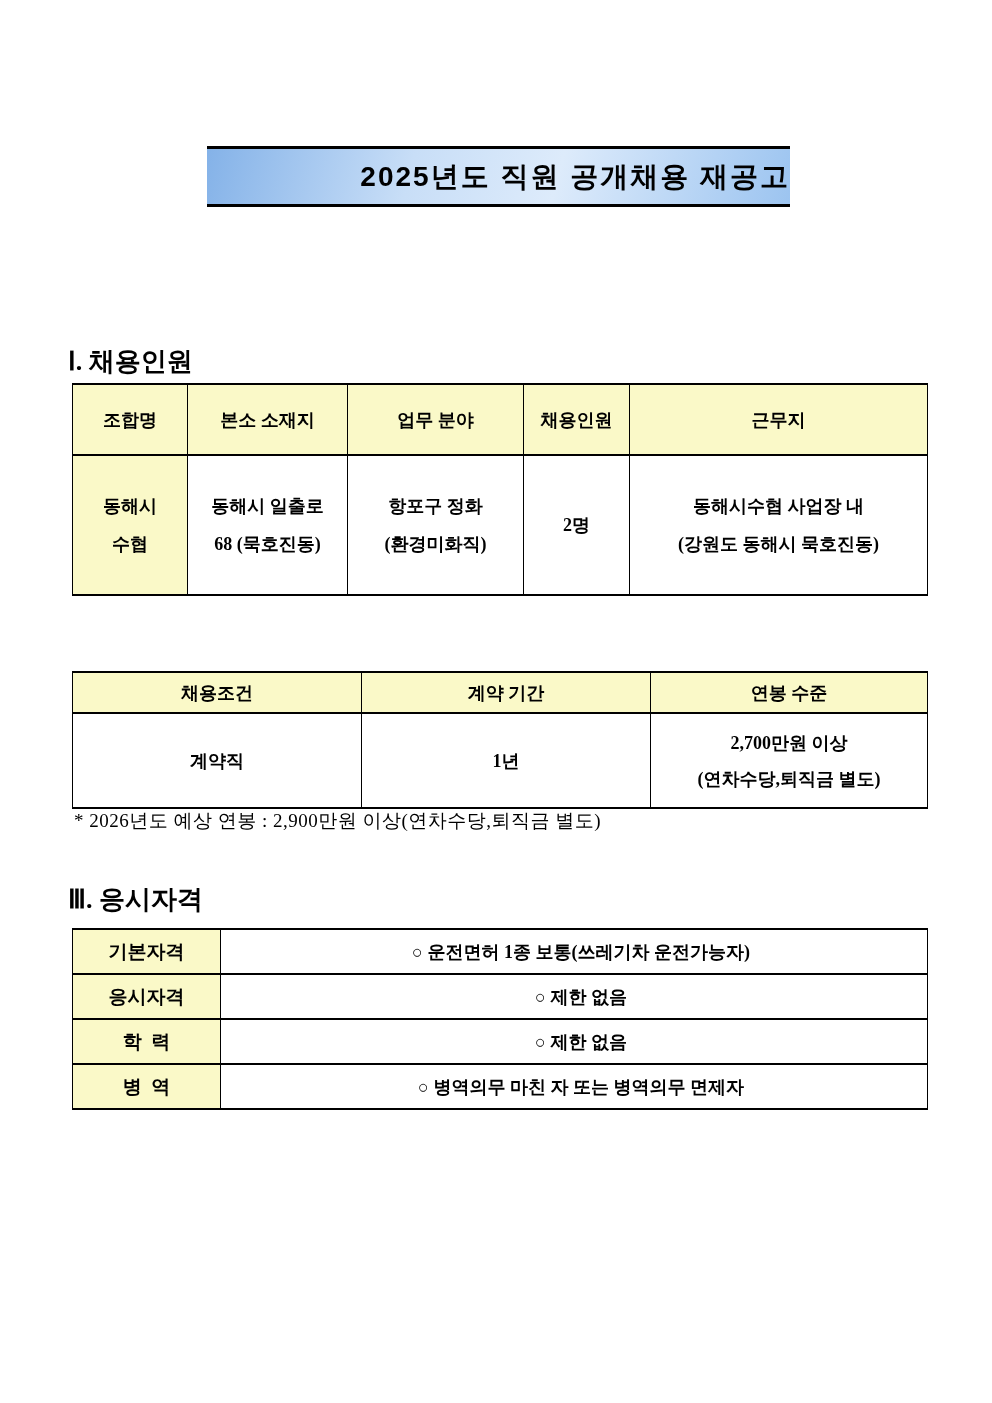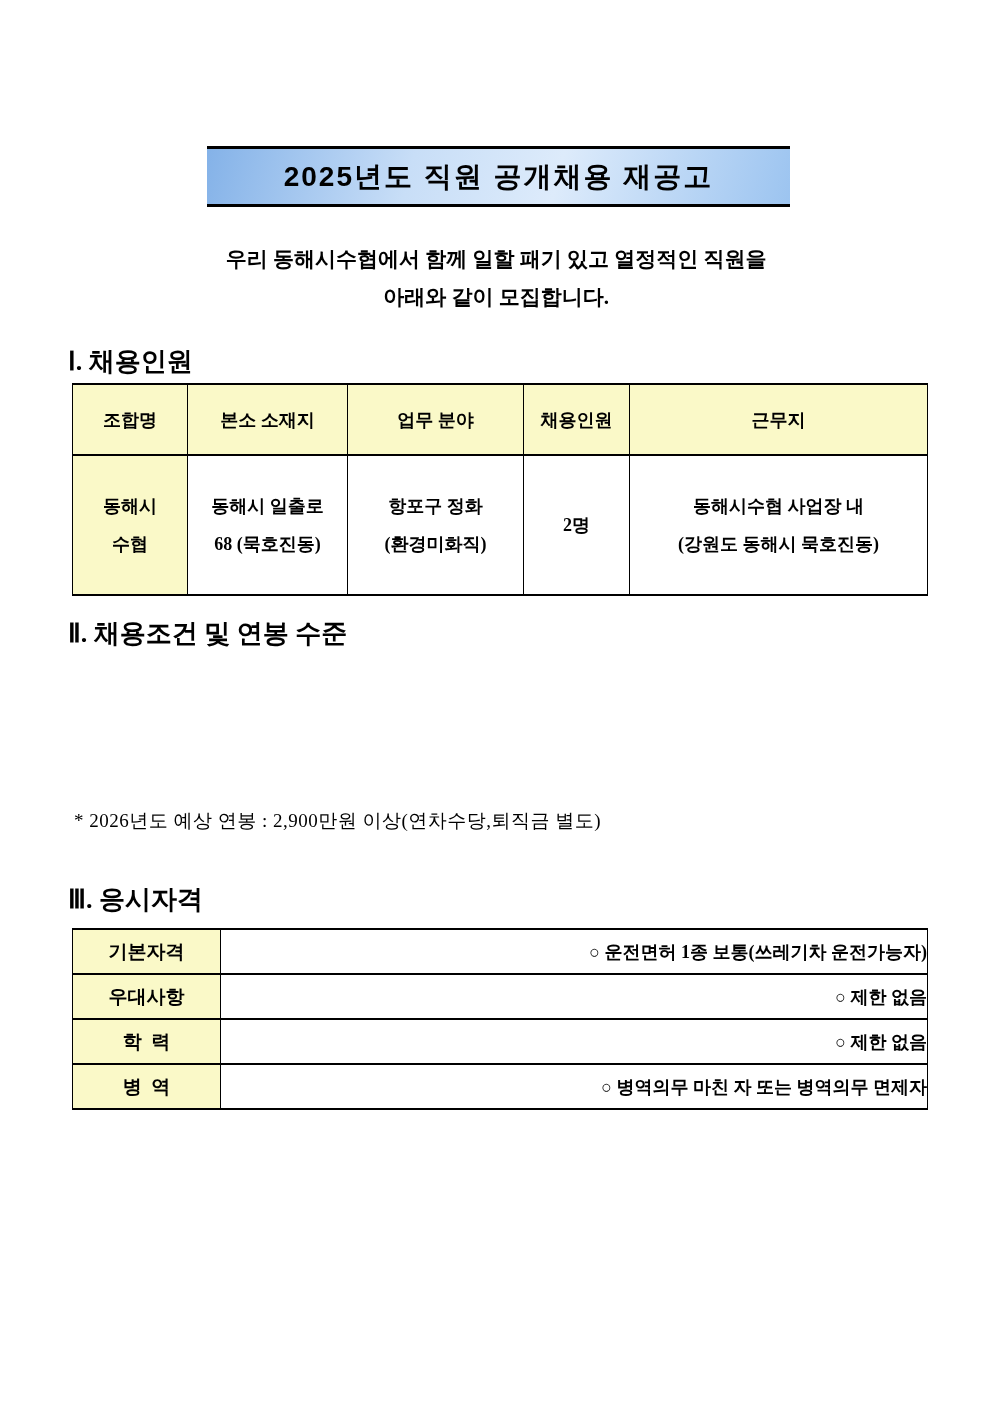--- a/index.html
+++ b/index.html
@@ -14,21 +14,21 @@
   }
 
   
   .banner {
     position: absolute;
     left: 207px; top: 146px;
     width: 583px; height: 55px;
     border-top: 3px solid #000;
     border-bottom: 3px solid #000;
     background: linear-gradient(105deg, #84b2e8 0%, #c8def7 35%, #ddebfb 60%, #9cc4f0 100%);
-    display: flex; align-items: center; justify-content: center;
+    display: flex; align-items: center; justify-content: flex-end;
   }
   .banner-title {
     font-family: "Liberation Sans", sans-serif;
     font-weight: bold;
     font-size: 28px;
     letter-spacing: 2px;
   }
 
   
   .intro {
@@ -87,37 +87,33 @@
   .note {
     position: absolute;
     left: 74px; top: 808px;
     font-size: 19px;
     letter-spacing: 0.5px;
   }
 
   
   .t3 { top: 928px; }
   .t3 td.label { font-weight: bold; font-size: 19px; }
-  .t3 td.content { text-align: right; padding-left: 14px; line-height: 34px; }
+  .t3 td.content { text-align: center; padding-left: 14px; line-height: 34px; }
   .t3 .r-sm td { height: 43px; }
   .t3 .r-lg td { height: 88px; }
 </style>
 </head>
 <body>
 
 <div class="page">
 
   <div class="banner">
     <div class="banner-title">2025년도 직원 공개채용 재공고</div>
   </div>
 
-  <div class="intro">
-    <div>우리 동해시수협에서 함께 일할 패기 있고 열정적인 직원을</div>
-    <div>아래와 같이 모집합니다.</div>
-  </div>
 
   <div class="sec-heading sec1-h">Ⅰ. 채용인원</div>
 
   <table class="doc t1">
     <colgroup>
       <col style="width:115px">
         <col style="width:160px">
         <col style="width:176px">
         <col style="width:106px">
         <col style="width:298px">
@@ -145,41 +141,62 @@
       </td>
       <td>2명</td>
       <td>
         <div>동해시수협 사업장 내</div>
         <div>(강원도 동해시 묵호진동)</div>
       </td>
     </tr>
   </tbody>
     </table>
 
-  <div class="sec-heading sec2-h">Ⅱ. 채용조건 및 연봉 수준</div>
-
+
+  <table class="doc t2">
+    <colgroup>
+      <col style="width:289px">
+        <col style="width:289px">
+        <col style="width:277px">
+    </colgroup>
+    <tbody>
+        <tr class="hrow">
+      <th class="yellow">채용조건</th>
+      <th class="yellow">계약 기간</th>
+      <th class="yellow">연봉 수준</th>
+    </tr>
+    <tr class="drow">
+      <td>계약직</td>
+      <td>1년</td>
+      <td>
+        <div>2,700만원 이상</div>
+        <div>(연차수당,퇴직금 별도)</div>
+      </td>
+    </tr>
+  </tbody>
+    </table>
 
   <div class="note">* 2026년도 예상 연봉 : 2,900만원 이상(연차수당,퇴직금 별도)</div>
 
   <div class="sec-heading sec3-h">Ⅲ. 응시자격</div>
 
   <table class="doc t3">
     <colgroup>
       <col style="width:148px">
         <col style="width:707px">
     </colgroup>
     <tbody>
         <tr class="r-sm">
       <td class="yellow label">기본자격</td>
       <td class="content">
         <div>○ 운전면허 1종 보통(쓰레기차 운전가능자)</div>
       </td>
     </tr>
     <tr class="r-sm">
-      <td class="yellow label">우대사항</td>
+      <td class="yellow label">응시자격</td>
       <td class="content">
         <div>○ 제한 없음</div>
       </td>
     </tr>
     <tr class="r-sm">
       <td class="yellow label">학&nbsp;&nbsp;력</td>
       <td class="content">
         <div>○ 제한 없음</div>
       </td>
     </tr>

